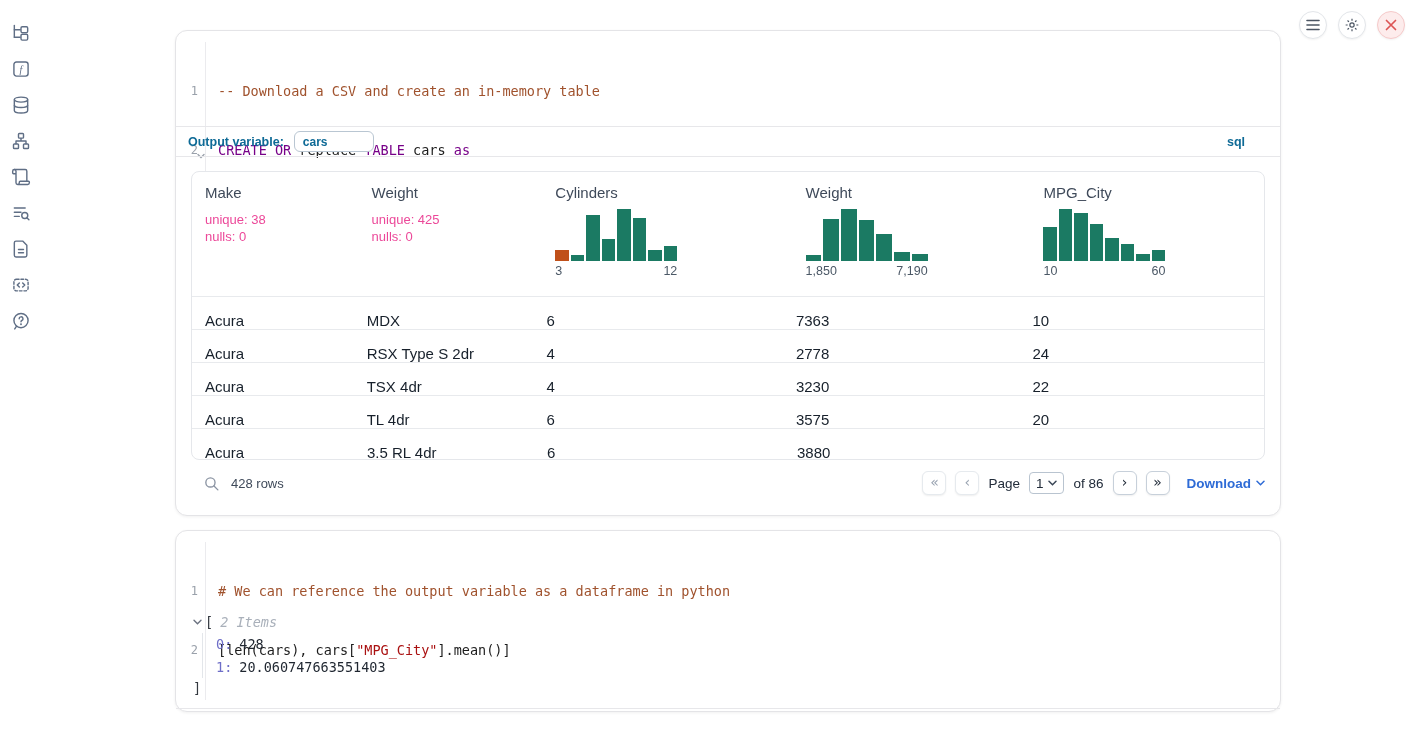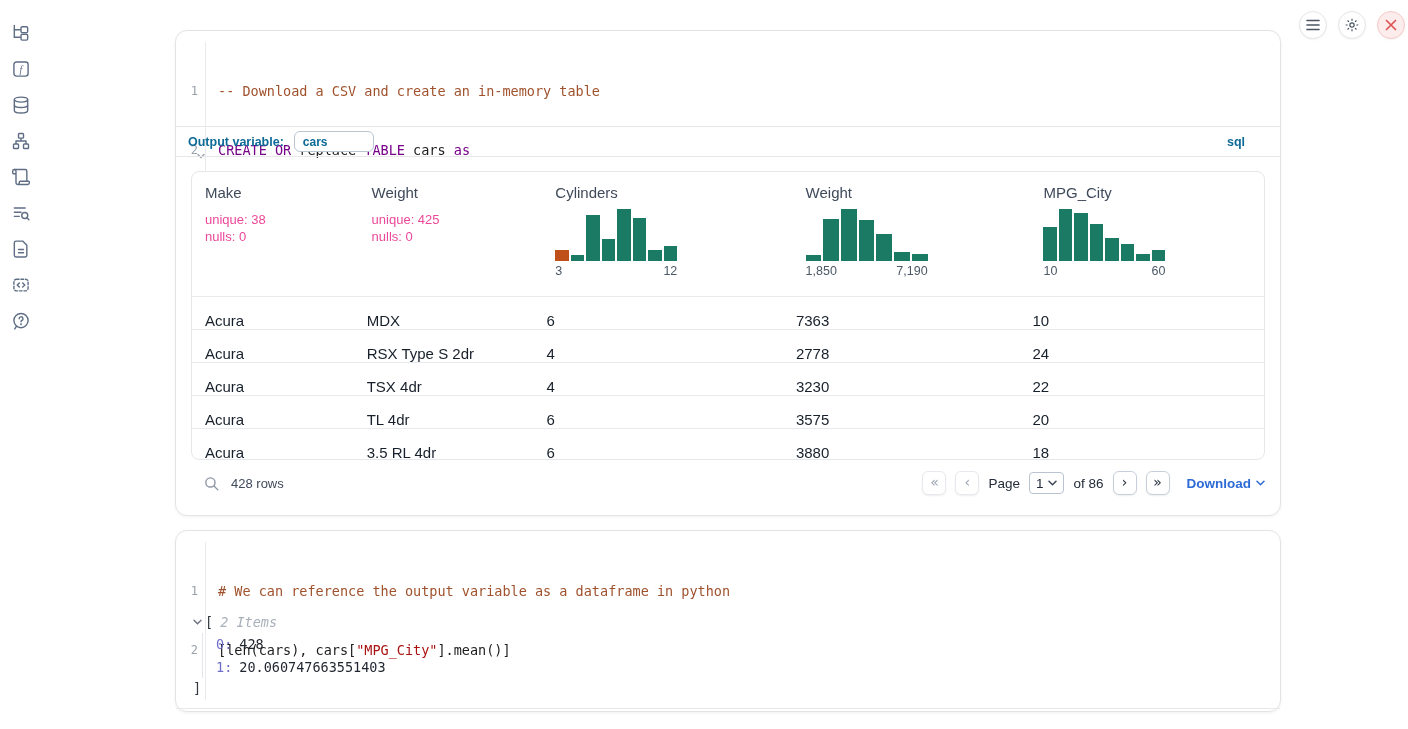--- a/index.html
+++ b/index.html
@@ -312,21 +312,20 @@
       <div class="td c2">TL 4dr</div>
       <div class="td c3">6</div>
       <div class="td c4">3575</div>
       <div class="td c5">20</div>
     </div>
     <div class="trow">
       <div class="td c1">Acura</div>
       <div class="td c2">3.5 RL 4dr</div>
       <div class="td c3">6</div>
       <div class="td c4">3880</div>
-      <div class="td c5">18</div>
     </div>
   </div>
 
   <div class="table-footer">
     <div class="search-btn">
       <svg width="17" height="17" viewBox="0 0 24 24" fill="none" stroke="currentColor" stroke-width="1.9" stroke-linecap="round">
           <circle cx="10.5" cy="10.5" r="6.5"></circle>
           <path d="M15.5 15.5L21 21"></path>
         </svg>
     </div>

